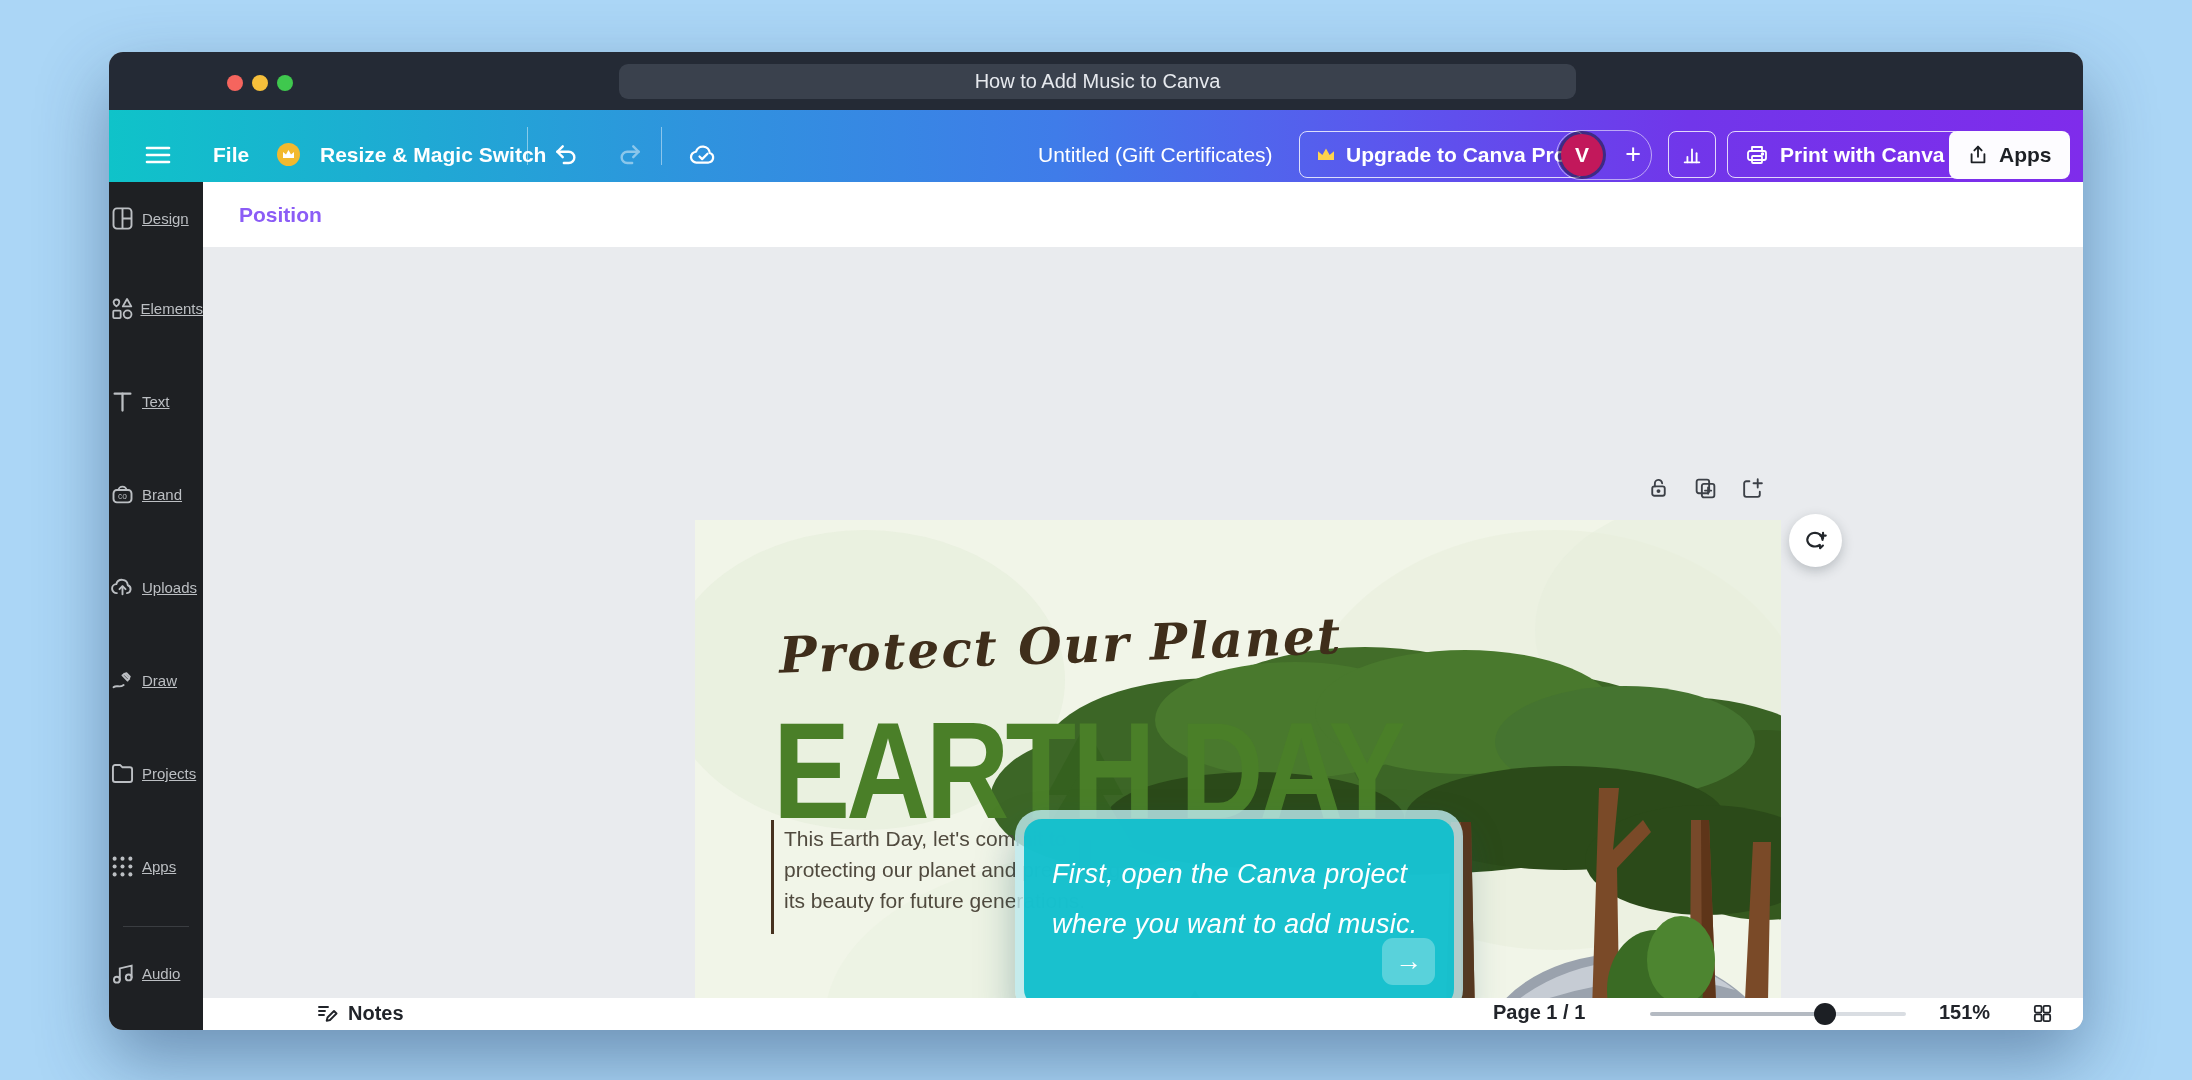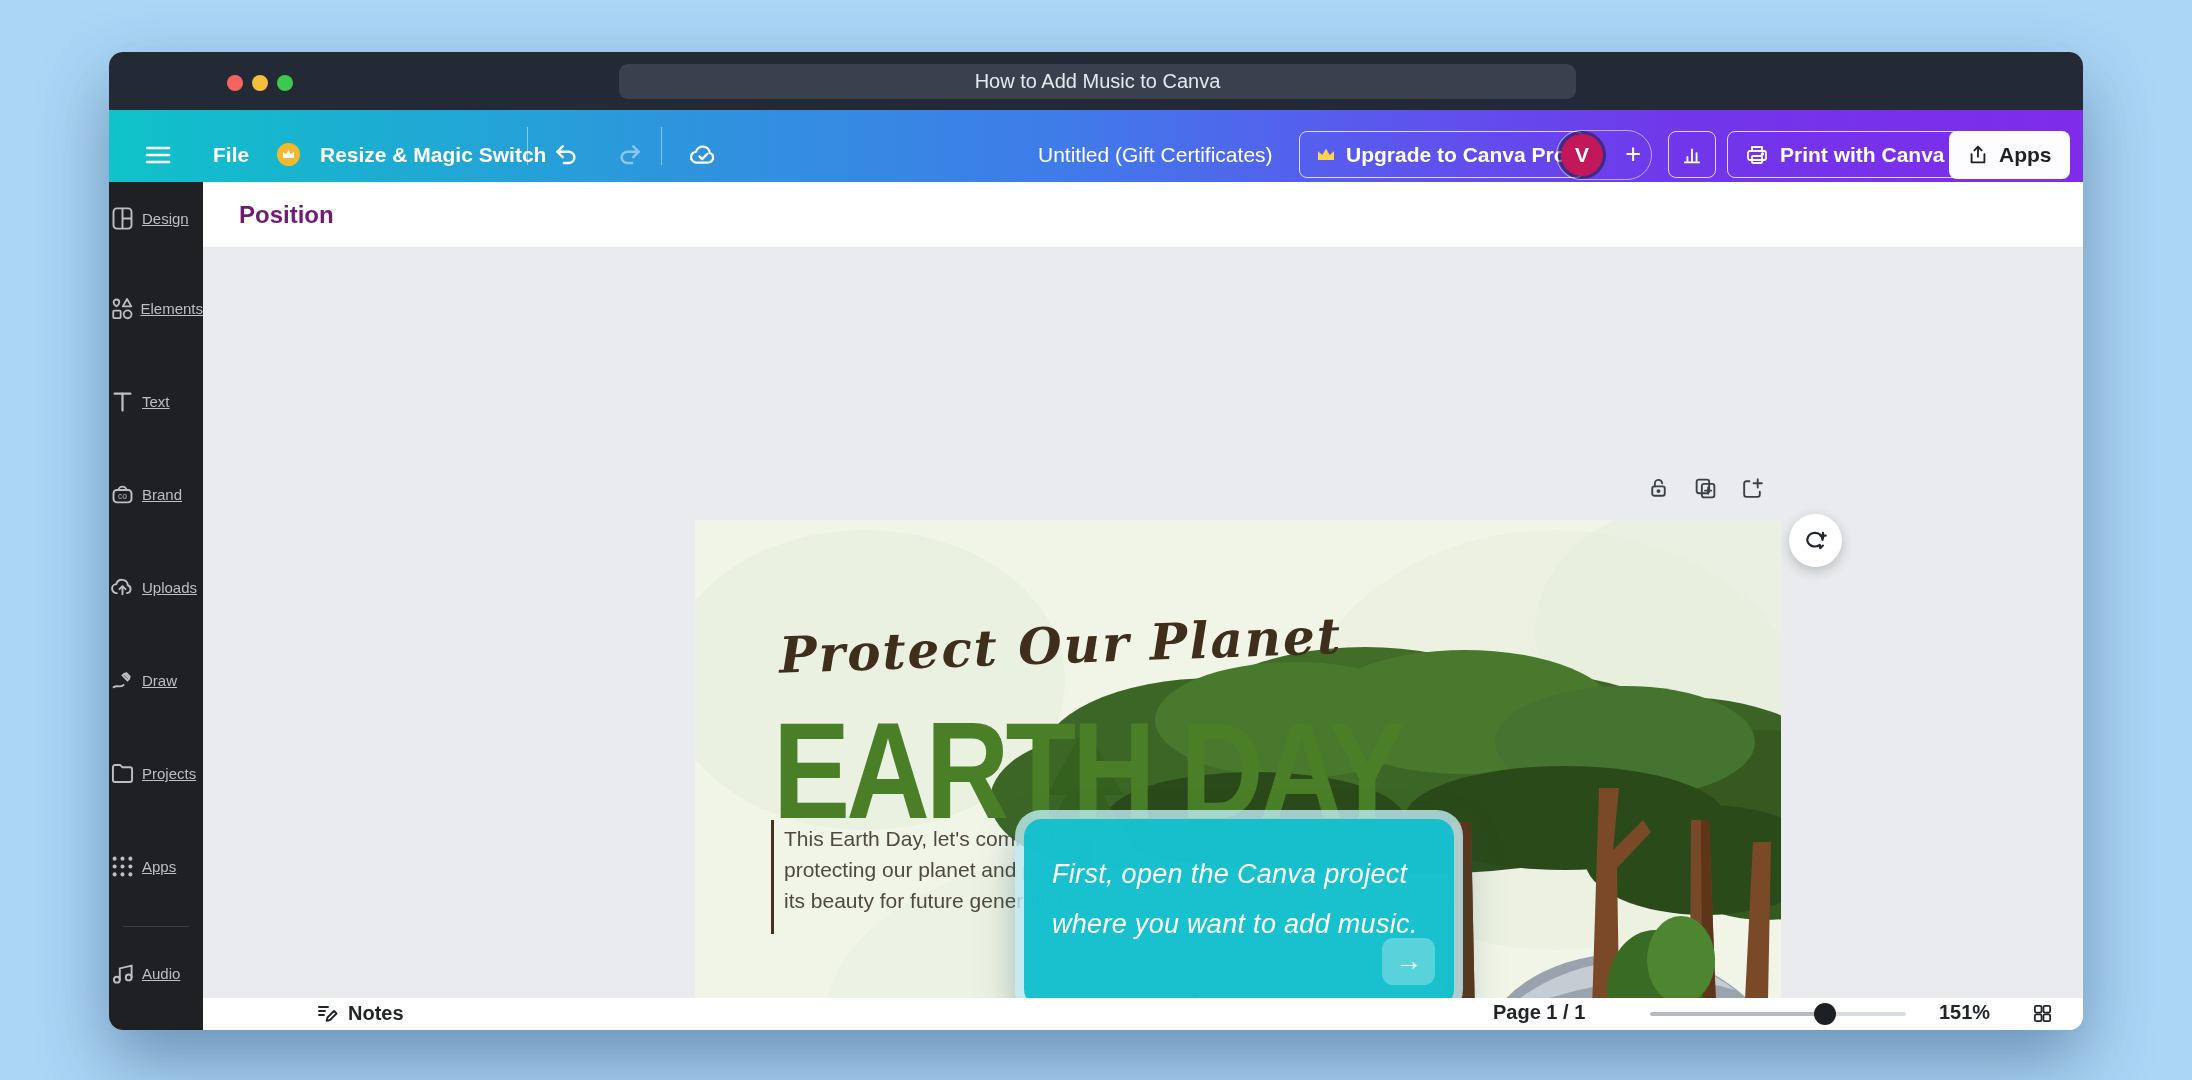--- a/index.html
+++ b/index.html
@@ -32,21 +32,21 @@
   .crown-badge{width:23px;height:23px;border-radius:50%;background:#f2b92e;display:flex;align-items:center;justify-content:center;}
   
   .sidebar{position:absolute;left:0;top:130px;width:94px;height:848px;background:#1e2023;}
   .sb-item{position:absolute;left:0;width:94px;display:flex;align-items:center;gap:6px;
     color:#bcbfc3;cursor:pointer;text-decoration:underline;}
   .sb-item .lbl{font-size:15px;}
   .sb-div{position:absolute;left:14px;width:66px;height:1px;background:#3a3d41;}
   
   .posbar{position:absolute;left:94px;top:130px;width:1880px;height:65px;background:#ffffff;
     display:flex;align-items:center;padding-left:36px;box-sizing:border-box;}
-  .posbar span{font-size:24px;font-weight:600;color:#701a75;}
+  .posbar span{font-size:21px;font-weight:600;color:#8b5cf6;}
   
   .canvas{position:absolute;left:94px;top:195px;width:1880px;height:751px;background:#e9ebee;}
   .poster{position:absolute;left:492px;top:273px;width:1086px;height:673px;background:#f1f5e8;overflow:hidden;}
   .poster svg{position:absolute;left:0;top:0;}
   .script-title{position:absolute;left:84px;top:96px;font-family:"DejaVu Serif",serif;font-style:italic;font-weight:700;
     font-size:50px;letter-spacing:2px;color:#3f2e1b;transform:rotate(-2deg);}
   .main-title{position:absolute;left:78px;top:172px;font-size:118px;font-weight:700;letter-spacing:-4px;
     color:#4a7f28;transform:scale(.98,1.16);transform-origin:left top;white-space:nowrap;}
   .body-text{position:absolute;left:76px;top:300px;width:358px;border-left:3px solid #46321f;
     padding:3px 0 18px 10px;font-size:21px;line-height:31px;color:#504a3e;}

